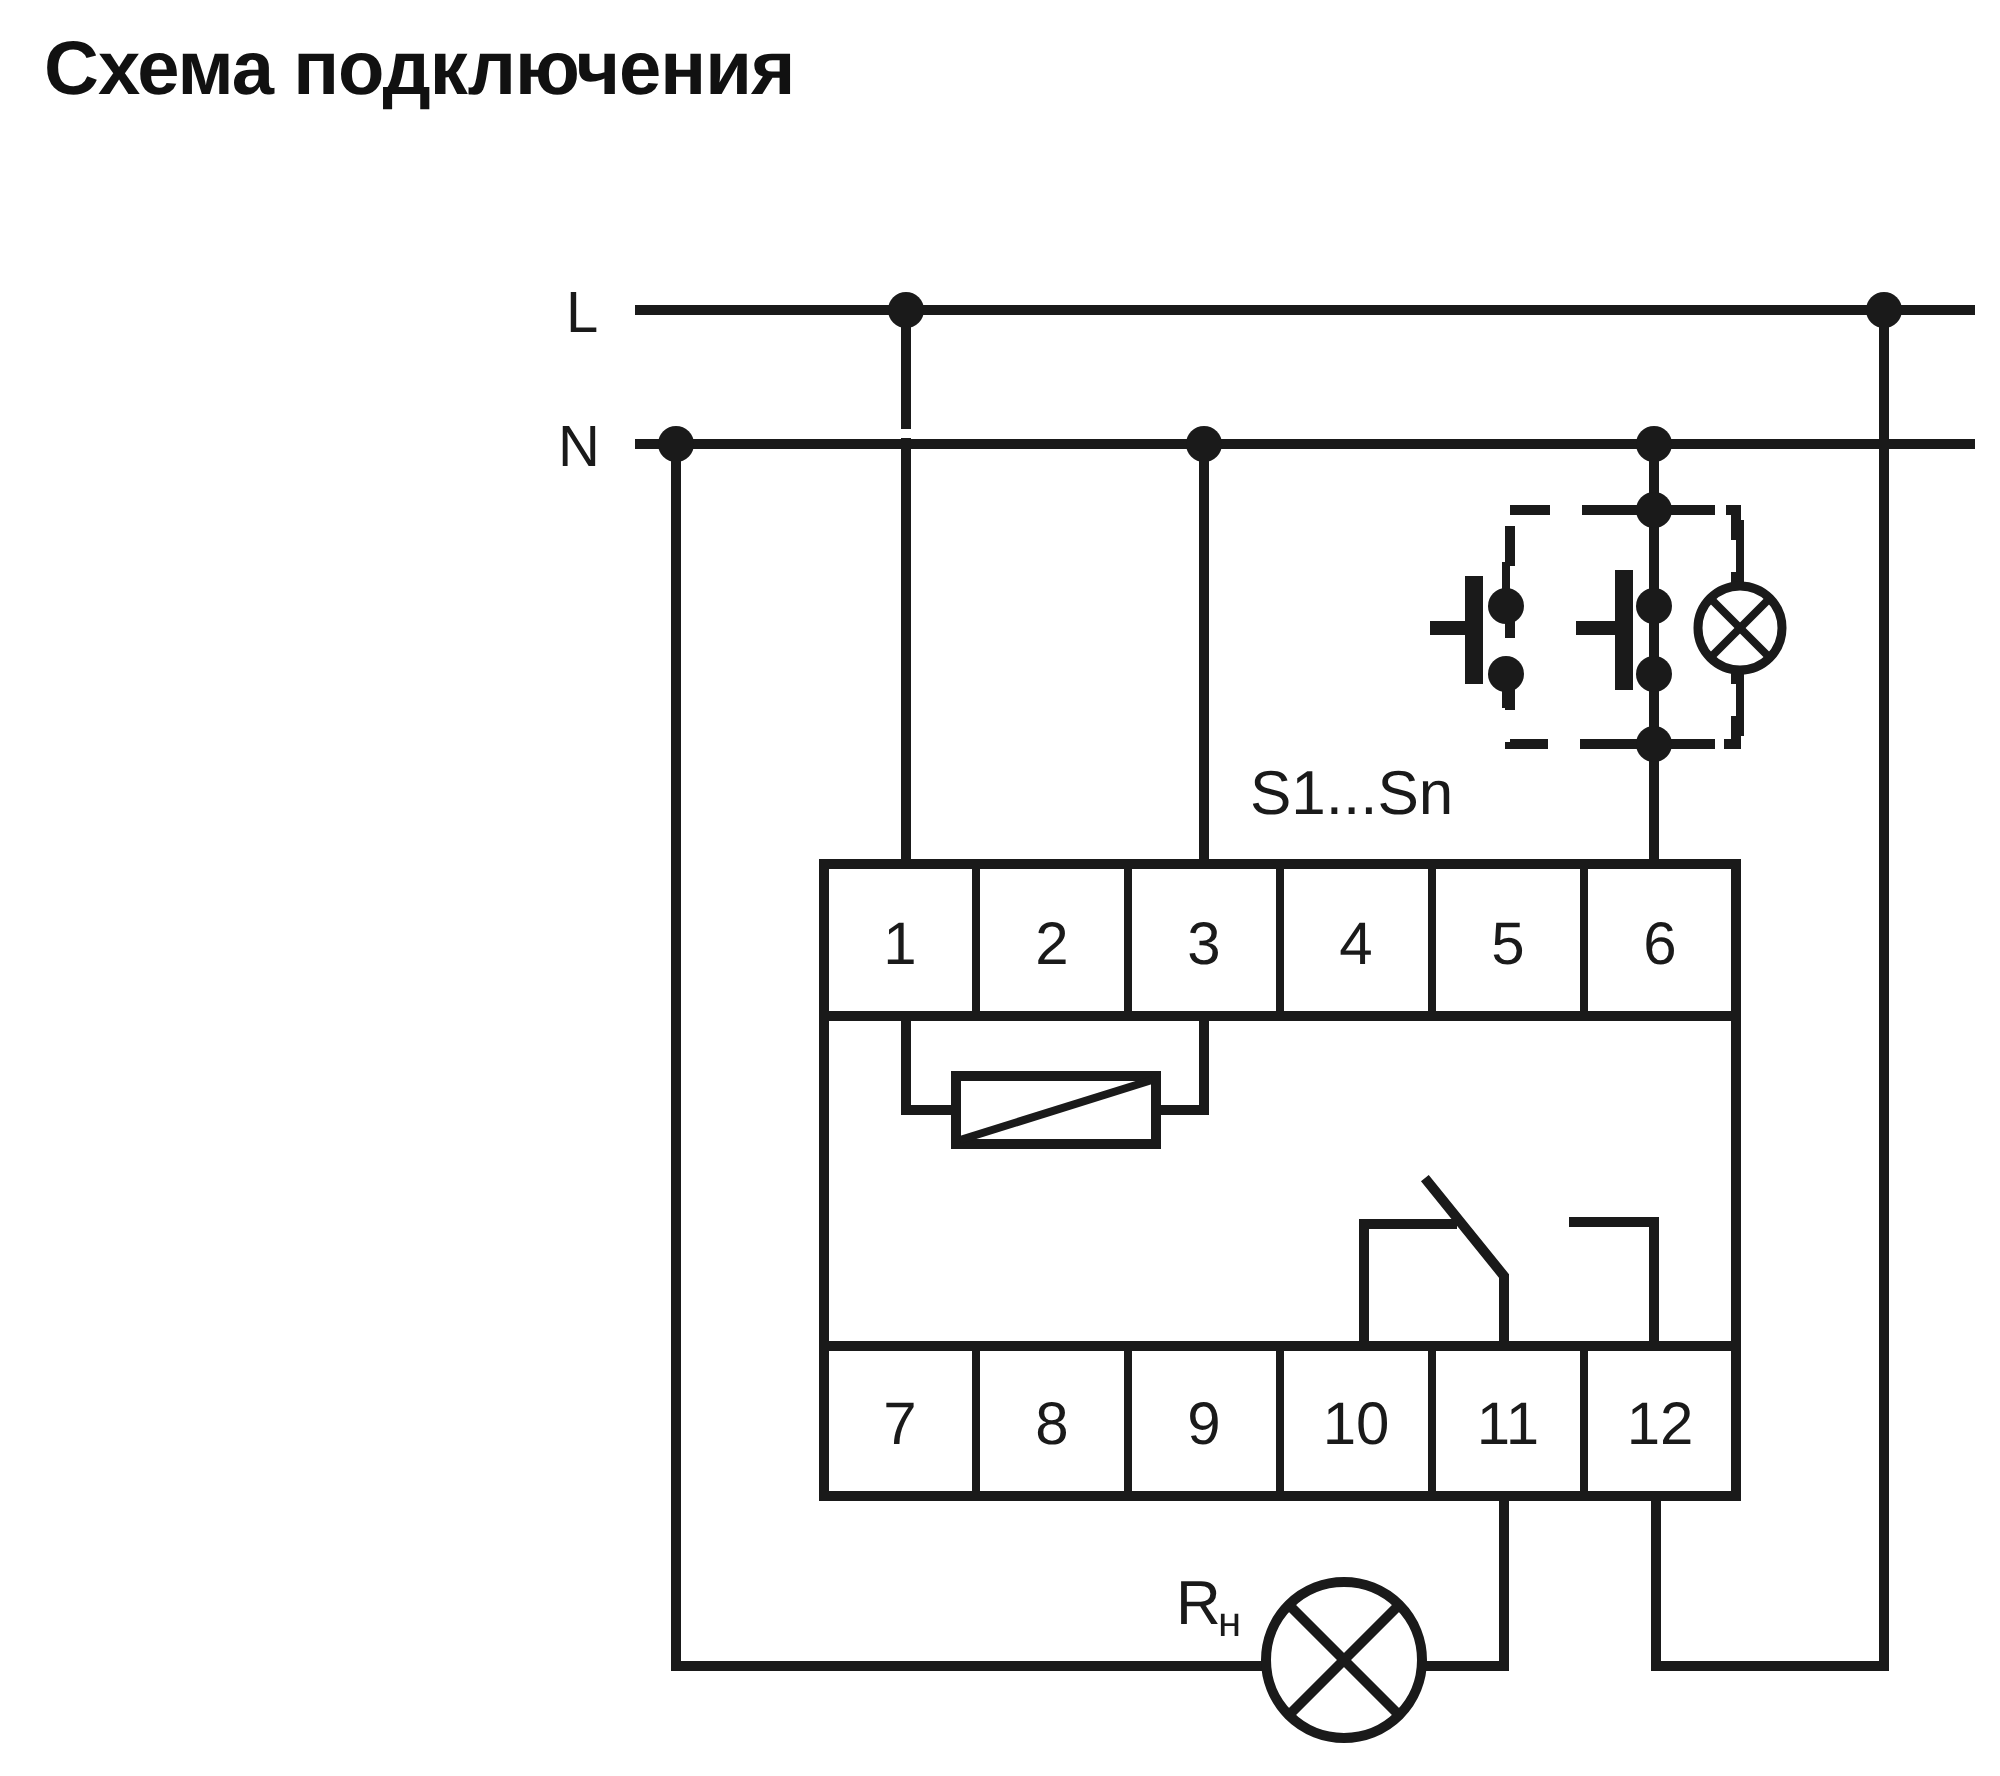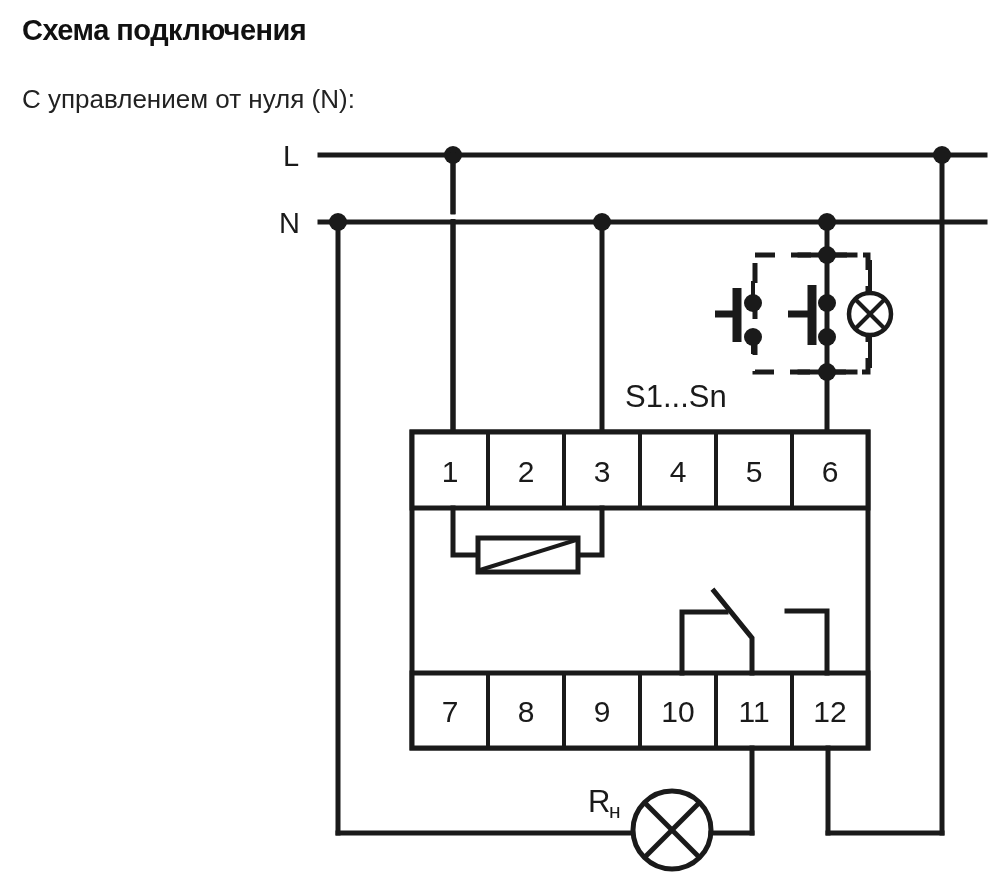--- a/index.html
+++ b/index.html
@@ -19,21 +19,21 @@
   #page {
     position: relative;
     width: 1000px;
     height: 888px;
     background: #ffffff;
   }
   .title {
     position: absolute;
     left: 22px;
     top: 14px;
-    font-size: 29px;
+    font-size: 38px;
     font-weight: bold;
     letter-spacing: -0.5px;
     color: #111111;
     white-space: nowrap;
   }
   .subtitle {
     position: absolute;
     left: 22px;
     top: 84px;
     font-size: 26px;
@@ -132,21 +132,20 @@
   .load-sub {
     font-size: 21px;
   }
 </style>
 </head>
 <body>
 
 <div id="page">
 
   <div class="title">Схема подключения</div>
-  <div class="subtitle">С управлением от нуля (N):</div>
 
   <svg class="schematic" viewBox="0 0 1000 888">
 
     <g>
       <line class="wire" x1="320" y1="155" x2="985" y2="155"></line>
       <circle class="dot" cx="453" cy="155" r="9"></circle>
       <circle class="dot" cx="942" cy="155" r="9"></circle>
     </g>
 
     <g>

